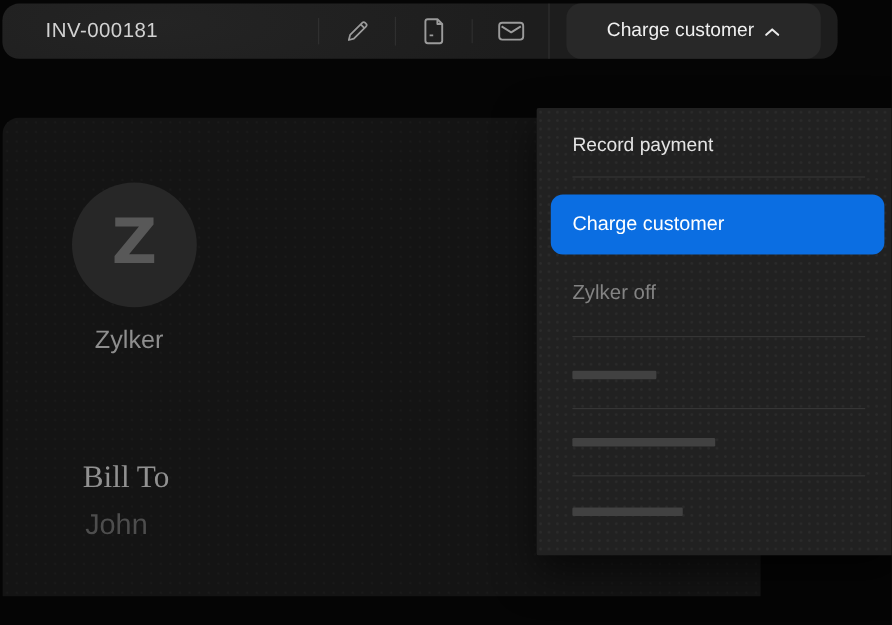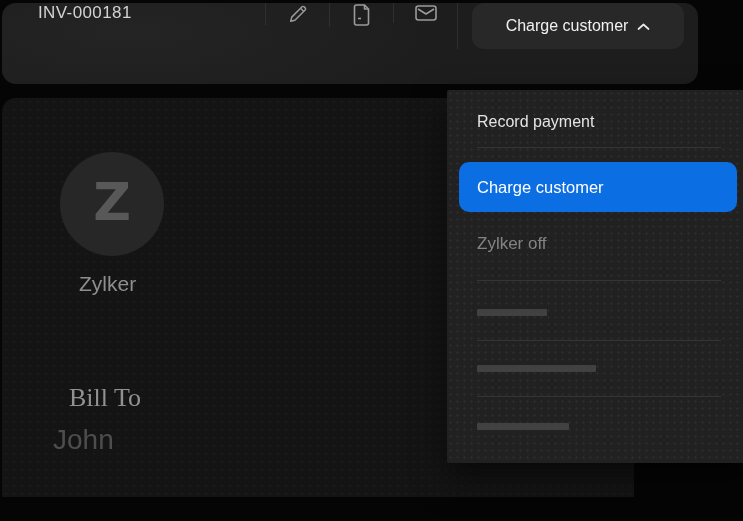--- a/index.html
+++ b/index.html
@@ -7,24 +7,24 @@
   body {
     background: #050505;
     font-family: "Liberation Sans", "DejaVu Sans", sans-serif;
     position: relative;
     -webkit-font-smoothing: antialiased;
   }
 
   
   .topbar {
     position: absolute; left: 2px; top: 3px;
-    width: 696px; height: 81px;
+    width: 696px; height: 46px;
     background: radial-gradient(ellipse 420px 120px at 18% 35%, #242424, #1d1d1d 75%);
     border-radius: 14px;
-    display: flex; align-items: flex-start;
+    display: flex; align-items: center;
   }
   .inv-cell {
     width: 263px; display: flex; align-items: center;
     padding-left: 36px;
     color: #d2d2d2; font-size: 17px; letter-spacing: 0.4px;
   }
   .icon-cell {
     width: 64px;
     border-left: 1px solid #2f2f2f;
     display: flex; align-items: center; justify-content: center;
@@ -68,22 +68,22 @@
   }
   .company-name {
     position: absolute; left: 77px; top: 174px;
     color: #8e8e8e; font-size: 21px; text-align: right;
   }
   .bill-to {
     position: absolute; left: 67px; top: 285px;
     color: #919191; font-size: 26px; font-family: Liberation Serif, serif;
   }
   .customer-name {
-    position: absolute; left: 51px; top: 326px;
-    color: #4d4d4d; font-size: 28px;
+    position: absolute; left: 69px; top: 326px;
+    color: #4d4d4d; font-size: 24px;
   }
 
   
   .dropdown {
     position: absolute; left: 447px; top: 90px;
     width: 302px; height: 373px;
     background-color: #212121;
     background-image: radial-gradient(circle, rgba(255,255,255,0.045) 1px, transparent 1.2px);
     background-size: 7px 7px;
     border-radius: 2px;

